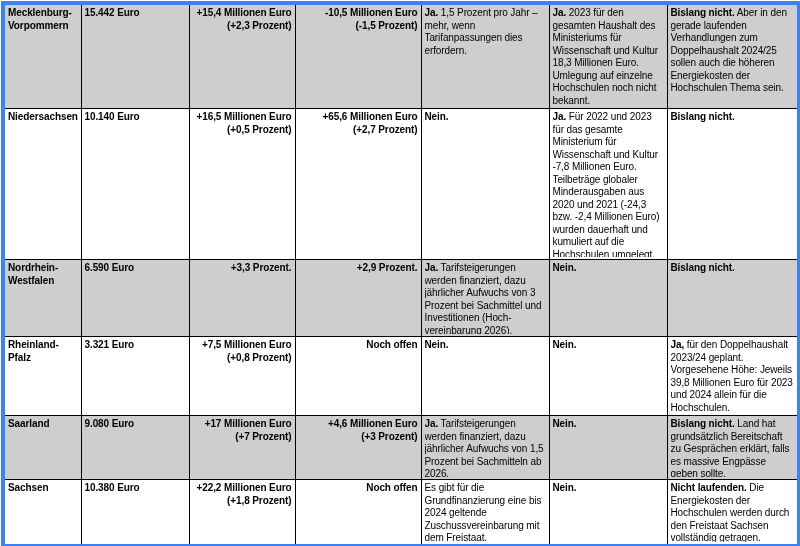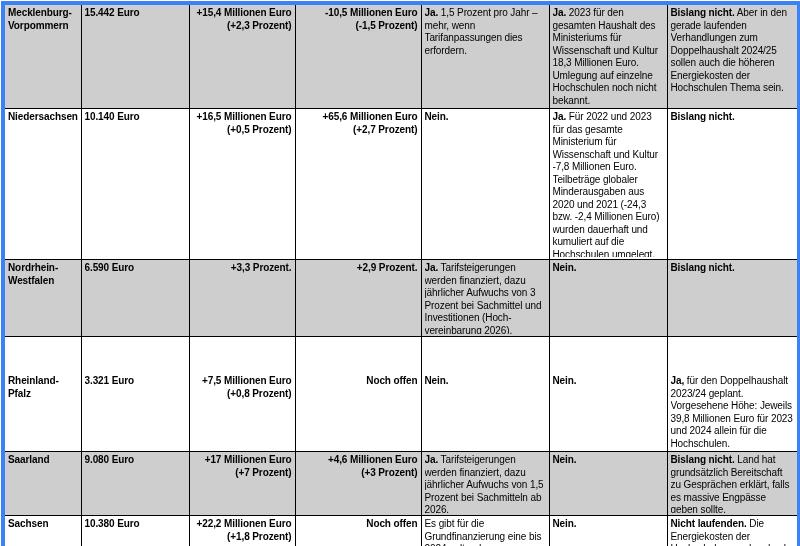--- a/index.html
+++ b/index.html
@@ -24,21 +24,21 @@
     line-height: 12.5px;
     letter-spacing: -0.1px;
     color: #000;
     overflow: hidden;
   }
   tr.shaded td { background: #cecece; }
   .cb { overflow: hidden; }
   tr.r0 .cb { height: 99px; }
   tr.r1 .cb { height: 146px; }
   tr.r2 .cb { height: 72px; }
-  tr.r3 .cb { height: 74px; margin-top: 36px; }
+  tr.r3 .cb { height: 74px; }
   tr.r4 .cb { height: 59px; }
   tr.r5 .cb { height: 60px; }
   .bold { font-weight: 700; }
   .pre { white-space: pre-line; text-align: right; }
   col.c1 { width: 78px; }
   col.c2 { width: 108px; }
   col.c3 { width: 106px; }
   col.c4 { width: 126px; }
   col.c5 { width: 128px; }
   col.c6 { width: 118px; }

